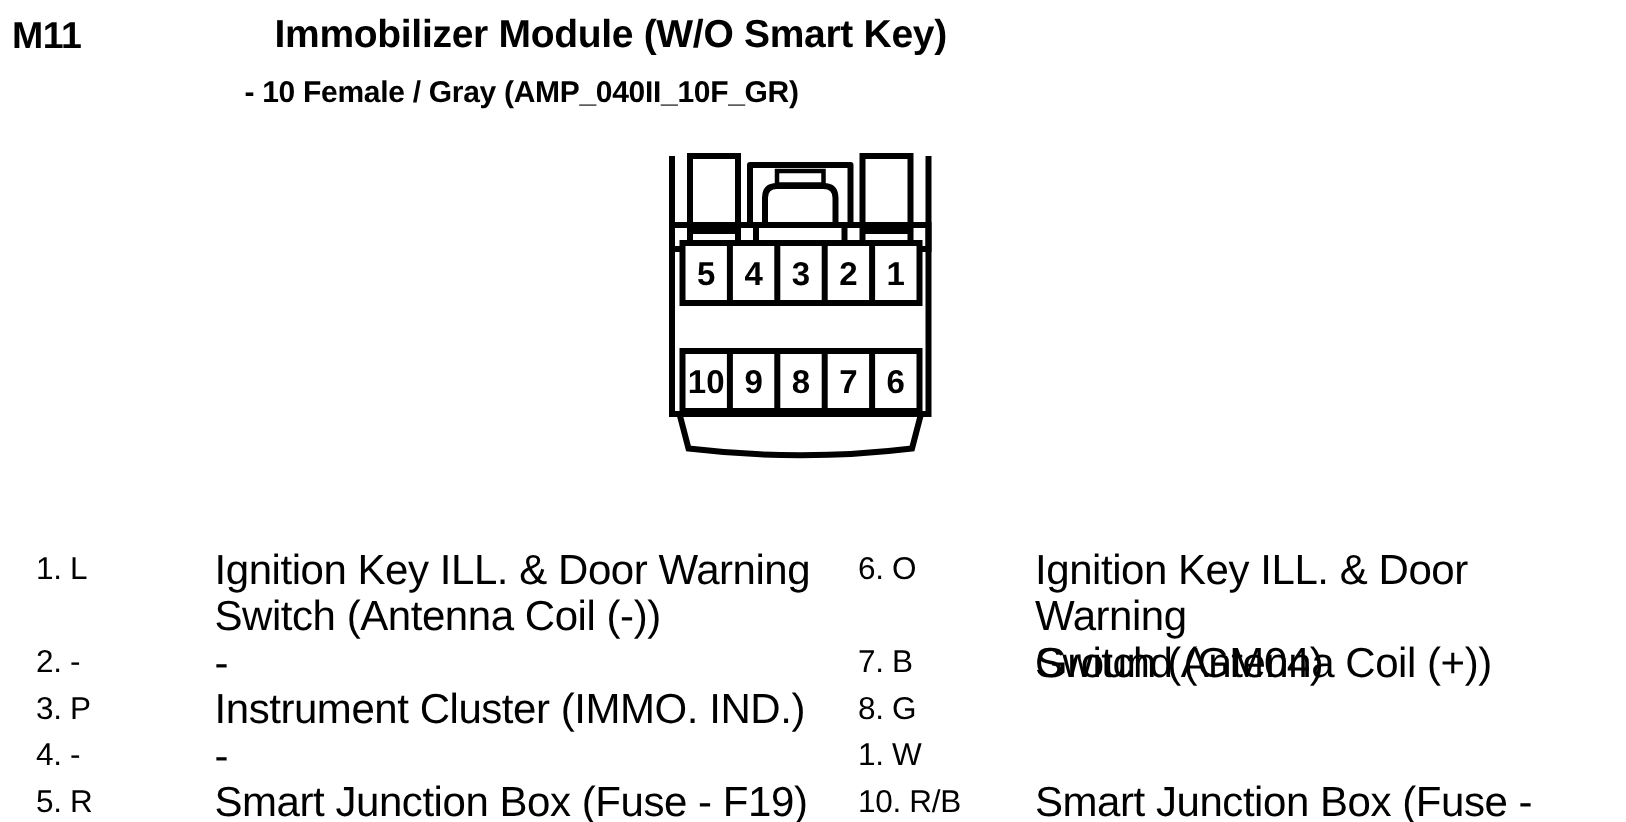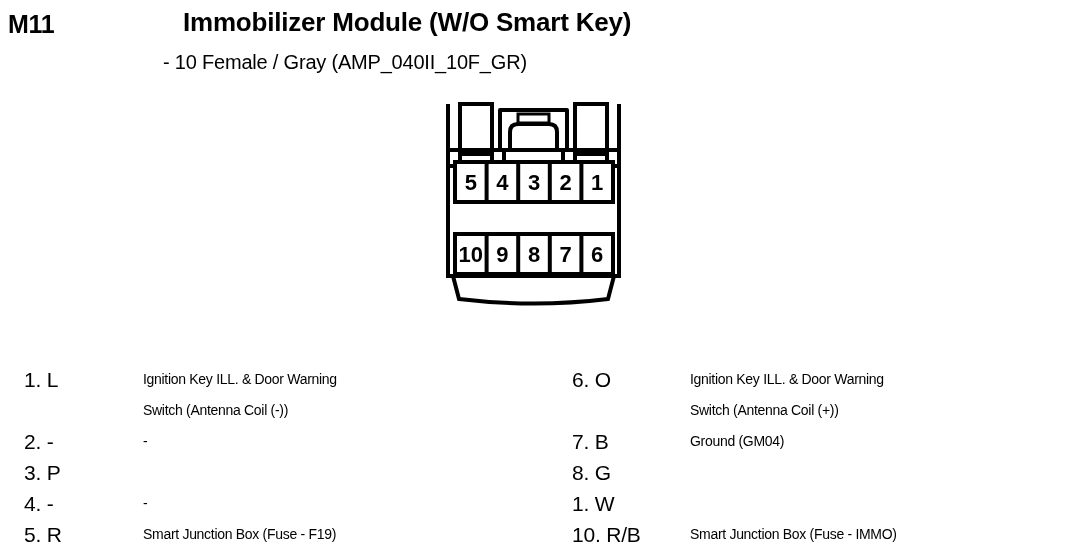--- a/index.html
+++ b/index.html
@@ -38,21 +38,21 @@
     letter-spacing: -0.2px;
     line-height: 32px;
     white-space: nowrap;
     margin-left: 20px;
   }
   #module-subtitle {
     position: absolute;
     left: 163px;
     top: 50px;
     font-size: 20px;
-    font-weight: normal;
+    font-weight: bold;
     letter-spacing: -0.2px;
     line-height: 24px;
     white-space: nowrap;
   }
 
   
   #connector-figure {
     position: absolute;
     left: 430px;
     top: 92px;
@@ -87,21 +87,21 @@
     top: 0;
     font-size: 21px;
     font-weight: normal;
     letter-spacing: -0.2px;
     line-height: 31px;
     white-space: nowrap;
   }
   .pin-desc {
     position: absolute;
     top: 0;
-    font-size: 14px;
+    font-size: 28px;
     font-weight: normal;
     letter-spacing: -0.3px;
     line-height: 31px;
     white-space: pre-line;
   }
 
   #pin-column-left  .pin-id   { left: 24px; }
   #pin-column-left  .pin-desc { left: 143px; }
   #pin-column-right .pin-id   { left: 27px; }
   #pin-column-right .pin-desc { left: 145px; }
@@ -173,20 +173,21 @@
       <span class="pin-id">1. L</span>
       <span class="pin-desc">Ignition Key ILL. &amp; Door Warning
 Switch (Antenna Coil (-))</span>
     </div>
     <div class="pin-row">
       <span class="pin-id">2. -</span>
       <span class="pin-desc">-</span>
     </div>
     <div class="pin-row">
       <span class="pin-id">3. P</span>
+      <span class="pin-desc">Instrument Cluster (IMMO. IND.)</span>
     </div>
     <div class="pin-row">
       <span class="pin-id">4. -</span>
       <span class="pin-desc">-</span>
     </div>
     <div class="pin-row">
       <span class="pin-id">5. R</span>
       <span class="pin-desc">Smart Junction Box (Fuse - F19)</span>
     </div>
   </div>

